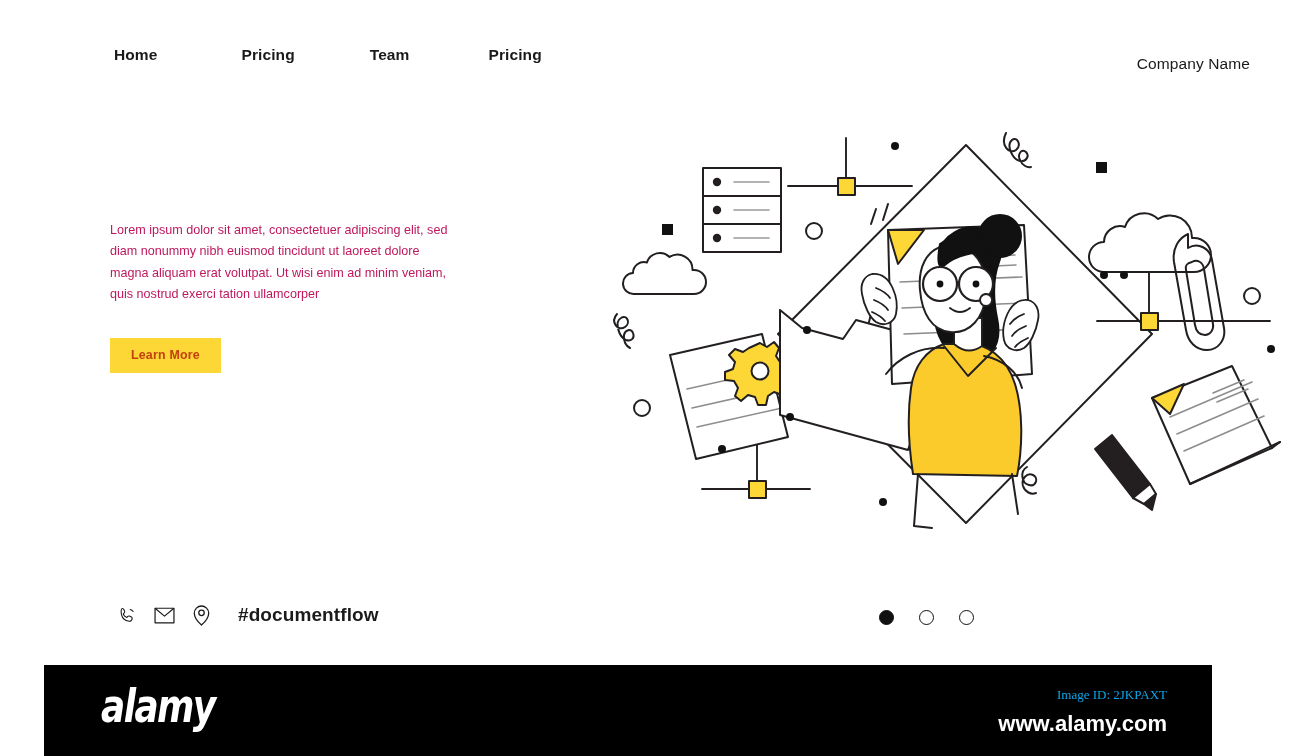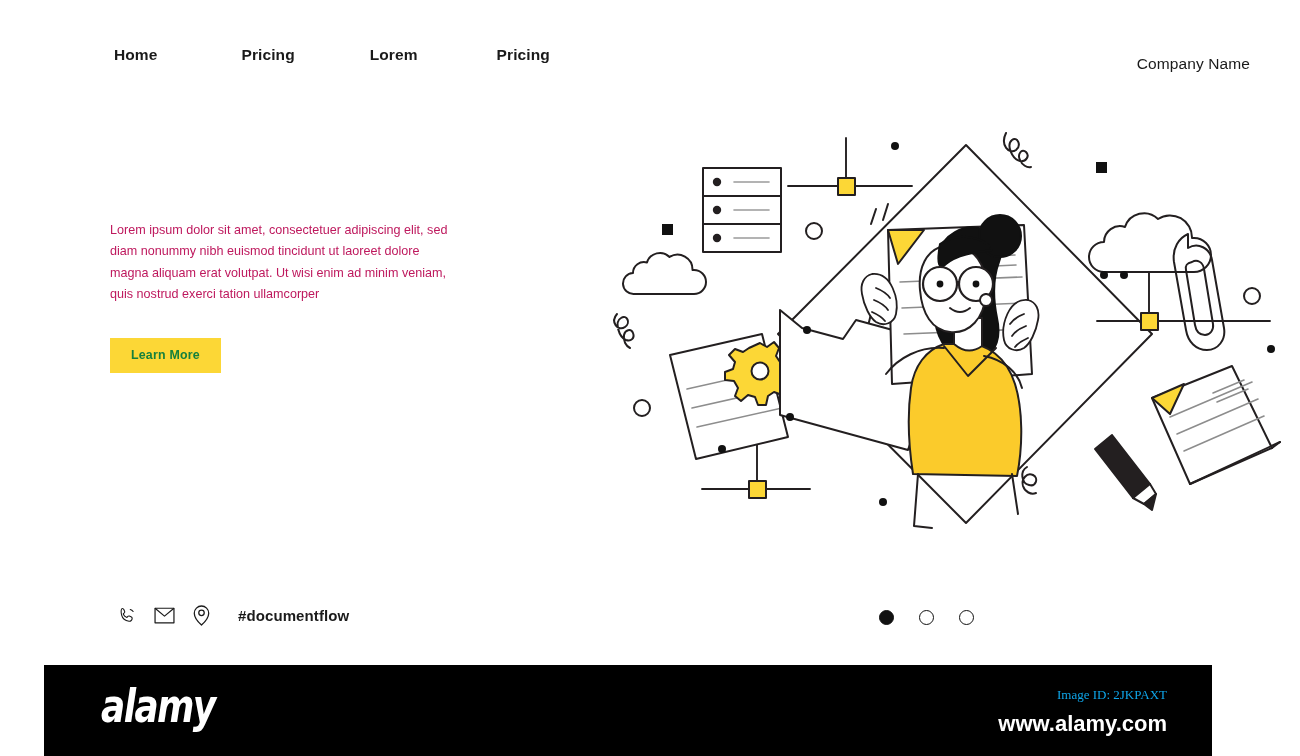--- a/index.html
+++ b/index.html
@@ -34,34 +34,34 @@
   .hero-title {
     font-size: 43px; line-height: 48px; font-weight: bold;
     color: #1b1b1b; letter-spacing: -0.4px;
   }
   .hero-body {
     margin-top: 24px; width: 345px;
     font-size: 12.6px; line-height: 21.3px; color: #be185d;
   }
   .btn-learn {
     margin-top: 33px; display: inline-block;
-    background: #FCD736; color: #15803d;
+    background: #FCD736; color: #c2410c;
     font-size: 12.4px; font-weight: bold;
     padding: 10px 21px 11px 21px;
     border: none; cursor: pointer; letter-spacing: .2px;
   }
 
   
   .contact-row {
     position: absolute; left: 70px; top: 602px;
     display: flex; align-items: center;
   }
   .ci { width: 26px; height: 26px; display: flex; align-items: center; justify-content: center; cursor: pointer; }
   .ci + .ci { margin-left: 11px; }
-  .hashtag { margin-left: 24px; font-size: 15px; font-weight: bold; color: #1b1b1b; letter-spacing: .1px; }
+  .hashtag { margin-left: 24px; font-size: 19px; font-weight: bold; color: #1b1b1b; letter-spacing: .1px; }
 
   
   .dots { position: absolute; left: 835px; top: 610px; display: flex; align-items: center; }
   .dot { width: 15px; height: 15px; border-radius: 50%; border: 1.6px solid #111; cursor: pointer; }
   .dot + .dot { margin-left: 25px; }
   .dot.filled { background: #111; }
 
   
   .illus { position: absolute; left: 548px; top: 112px; width: 740px; height: 440px; }
   .illus svg { display: block; }
@@ -89,21 +89,21 @@
 <body>
 
 <div class="page">
 
   <div class="navbar">
     <div class="nav-links">
       <a class="nav-link">Home</a>
       <span class="nav-gap-1"></span>
       <a class="nav-link">Pricing</a>
       <span class="nav-gap-2"></span>
-      <a class="nav-link">Lorem</a>
+      <a class="nav-link">Team</a>
       <span class="nav-gap-3"></span>
       <a class="nav-link">Pricing</a>
     </div>
   </div>
   <div class="brand">Company Name</div>
 
   <div class="hero">
     <p class="hero-body">Lorem ipsum dolor sit amet, consectetuer adipiscing elit, sed diam nonummy nibh euismod tincidunt ut laoreet dolore magna aliquam erat volutpat. Ut wisi enim ad minim veniam, quis nostrud exerci tation ullamcorper</p>
     <button class="btn-learn">Learn More</button>
   </div>

